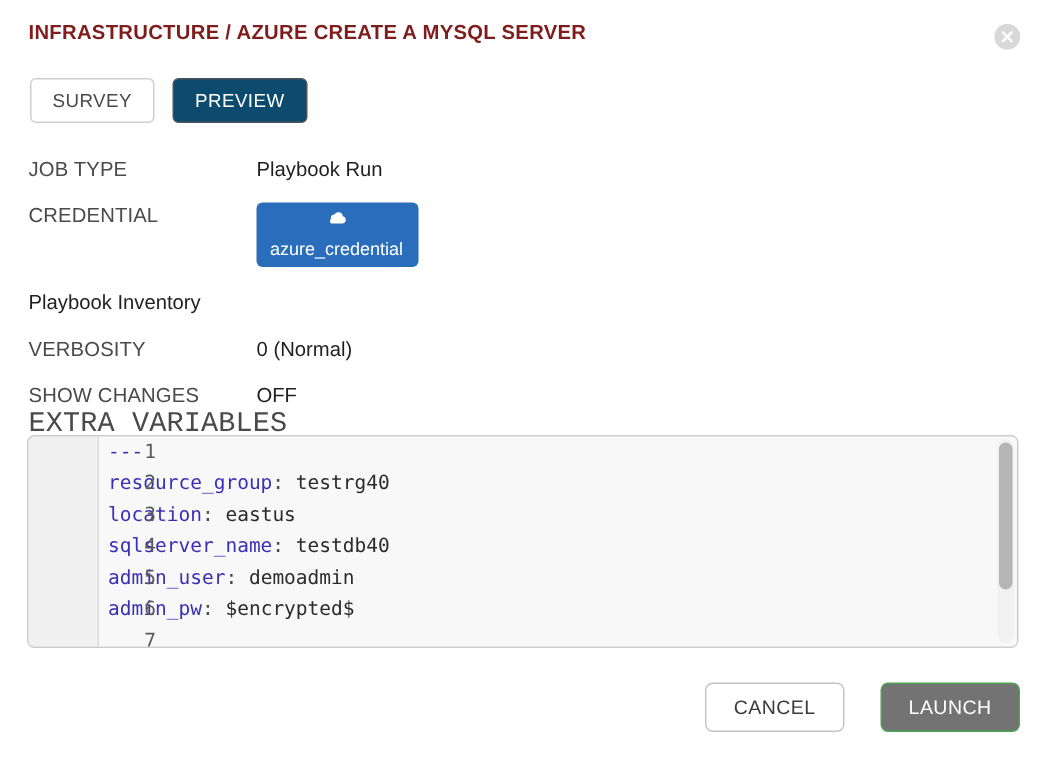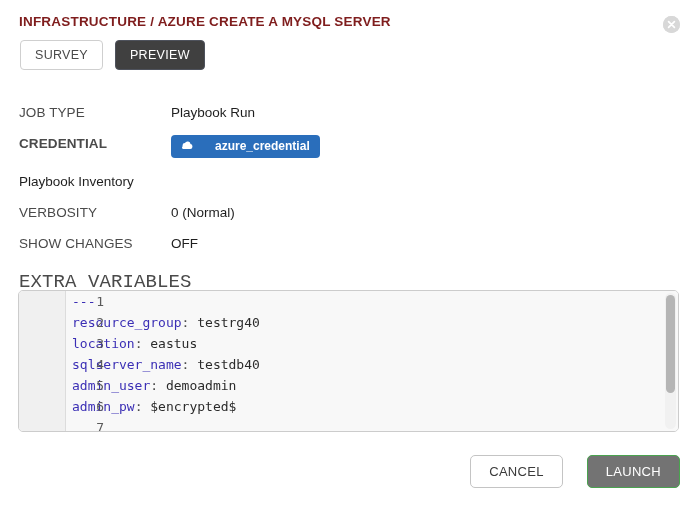--- a/index.html
+++ b/index.html
@@ -49,86 +49,87 @@
     border-radius: 50%;
     background: #d8d8d8;
     cursor: pointer;
   }
   .close-btn svg { display: block; }
 
   
   .tabs {
     position: absolute;
     left: 20px;
-    top: 40px;
+    top: 52px;
     display: flex;
     gap: 12px;
   }
   .tab-btn {
     font-family: "Liberation Sans", sans-serif;
     font-size: 12.5px;
     letter-spacing: 0.3px;
     padding: 7px 14px 7px 14px;
     border-radius: 4px;
     cursor: pointer;
     box-sizing: border-box;
     line-height: 14px;
   }
   .tab-btn.inactive {
     background: #ffffff;
     border: 1px solid #cfcfcf;
     color: #4a4a4a;
   }
   .tab-btn.active {
-    background: #404040;
+    background: #0c4a6e;
     border: 1px solid #4e525c;
     color: #ffffff;
   }
 
   
   .details {
     position: absolute;
     left: 19px;
     top: 104px;
     width: 660px;
   }
   .detail-row {
     position: relative;
     display: flex;
     align-items: flex-start;
     margin-bottom: 13px;
     min-height: 18px;
   }
-  .detail-row.credential-row { margin-bottom: 15px; font-weight: bold; }
+  .detail-row.credential-row { margin-bottom: 15px; }
   .detail-label {
     width: 152px;
     flex: 0 0 152px;
     font-size: 13.5px;
     color: #4a4a4a;
     letter-spacing: 0.1px;
     line-height: 18px;
   }
   .detail-value {
     font-size: 13.5px;
     color: #1f1f1f;
     line-height: 18px;
   }
 
   .credential-badge {
     display: inline-flex;
     align-items: center;
-    gap: 22px;
+    gap: 7px;
     background: #2b6cb0;
     background: #2a6ebb;
     color: #ffffff;
     border-radius: 4px;
     padding: 5px 10px 5px 9px;
     font-size: 12px;
     line-height: 13px;
     cursor: pointer;
+    flex-direction: column;
   }
   .cloud-icon { display: block; }
 
   
   .extra-vars-label {
     position: absolute;
     left: 19px;
     top: 271px;
     font-size: 19px;
     color: #4a4a4a;

